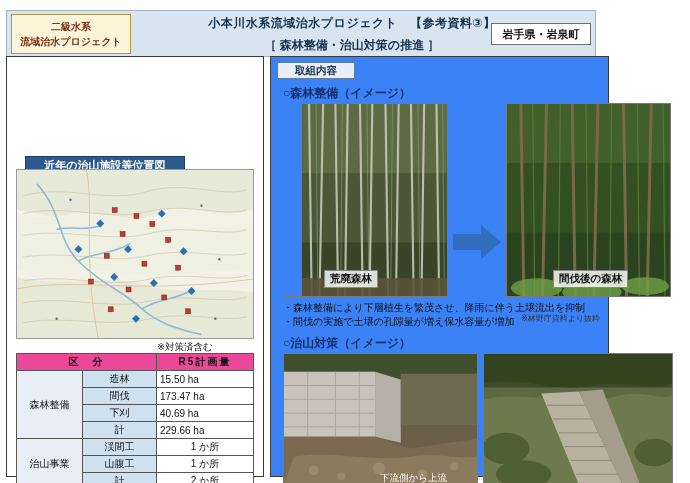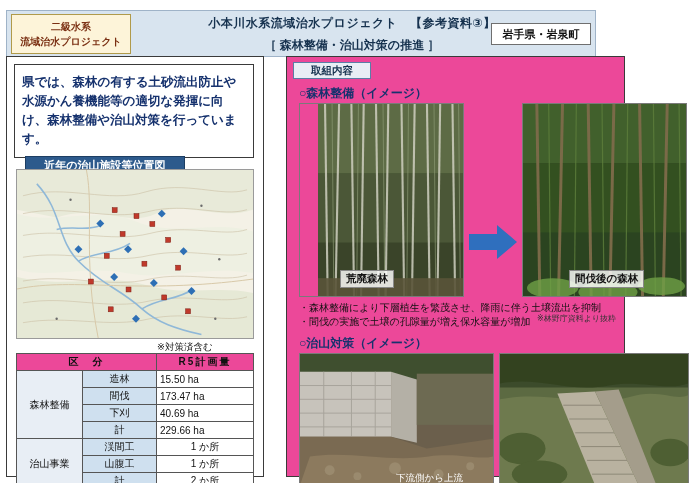--- a/index.html
+++ b/index.html
@@ -73,22 +73,22 @@
     border:1px solid #555;padding:1px 3px;height:14px;box-sizing:border-box;
   }
   .tbl .hd{background:#ec4899;text-align:center;font-weight:bold;letter-spacing:2px;}
   .tbl .cat{background:#e8eef5;text-align:center;width:66px;font-size:10px;margin-left:33px;}
   .tbl .item{background:#cfe0ef;text-align:center;width:74px;}
   .tbl .val{background:#ffffff;text-align:left;padding-right:16px;}
   .tbl .val.center{text-align:center;padding-right:3px;}
 
   
   .right{
-    position:absolute;left:286px;top:56px;width:339px;height:421px;
-    border:1px solid #3a3a3a;box-sizing:border-box;background:#ec4899;
+    position:absolute;left:270px;top:56px;width:339px;height:421px;
+    border:1px solid #3a3a3a;box-sizing:border-box;background:#3b82f6;
   }
   .right-head{
     position:absolute;left:6px;top:5px;width:78px;height:17px;
     background:#e9eef5;border:1px solid #5b7ea6;box-sizing:border-box;
     font-size:10.5px;font-weight:bold;color:#16324f;
     display:flex;align-items:center;justify-content:center;
   }
   .sec-title{
     position:absolute;font-size:12px;font-weight:bold;color:#16326e;
   }
@@ -119,21 +119,20 @@
       <span>二級水系</span>
       <span>流域治水プロジェクト</span>
     </div>
     <div class="hdr-title">小本川水系流域治水プロジェクト　【参考資料③】</div>
     <div class="hdr-sub">［ 森林整備・治山対策の推進 ］</div>
     <div class="hdr-region">岩手県・岩泉町</div>
   </div>
 
   <div class="left">
 
-    <div class="left-lead">県では、森林の有する土砂流出防止や水源かん養機能等の適切な発揮に向け、森林整備や治山対策を行っています。</div>
 
     <div class="map-title">近年の治山施設等位置図</div>
 
     <div class="map-box">
       <svg class="map-inner" viewBox="0 0 238 170" preserveAspectRatio="none">
         <rect x="0" y="0" width="238" height="170" fill="#f4f1e6"></rect>
 
         <path d="M0,0 L238,0 L238,40 C200,52 170,30 140,44 C110,58 80,34 40,48 L0,40 Z" fill="#e8ead9"></path>
         <path d="M0,44 C40,56 80,36 120,52 C160,68 200,50 238,62 L238,104 C190,96 150,112 110,104 C70,96 30,110 0,100 Z" fill="#eef0e2"></path>
         <path d="M0,108 C50,120 90,104 130,116 C170,128 200,116 238,124 L238,170 L0,170 Z" fill="#e6e9d6"></path>

